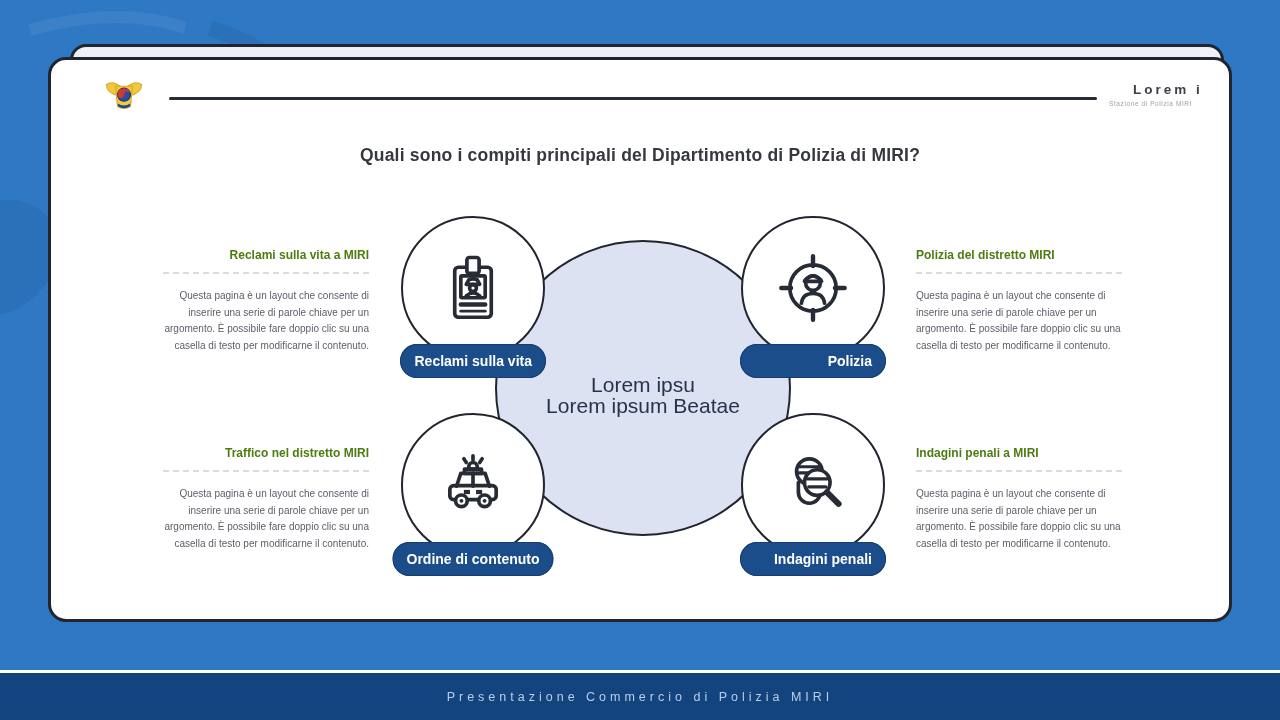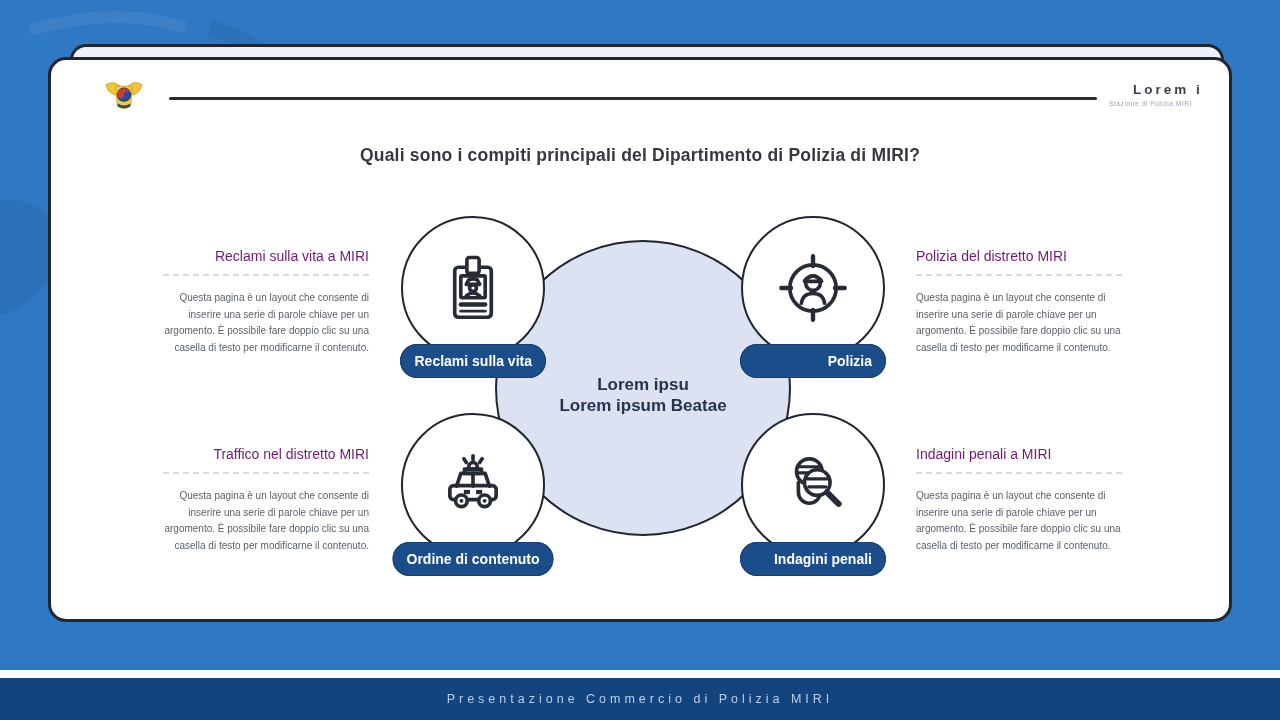--- a/index.html
+++ b/index.html
@@ -31,21 +31,21 @@
   .slide-title{
     position:absolute;left:0;top:85px;width:100%;text-align:center;
     font-size:17.5px;font-weight:bold;color:#35383f;letter-spacing:0.2px;
   }
   
   .center-circle{
     position:absolute;left:444px;top:180px;width:296px;height:296px;border-radius:50%;
     background:#dce2f1;border:2.5px solid #20252f;box-sizing:border-box;
     display:flex;flex-direction:column;align-items:center;justify-content:center;text-align:center;
   }
-  .center-heading{font-size:17px;font-weight:bold;color:#27334e;line-height:21px;margin-top:14px;}
+  .center-heading{font-size:21px;font-weight:normal;color:#27334e;line-height:21px;margin-top:14px;}
   .center-body{font-size:11.5px;color:#6a7080;line-height:18px;margin-top:16px;}
   .icon-circle{
     position:absolute;width:144px;height:144px;border-radius:50%;
     background:#ffffff;border:2.5px solid #20252f;box-sizing:border-box;
     display:flex;align-items:center;justify-content:center;
   }
   .icon-circle svg{width:78px;height:78px;display:block;}
   .pos-tl{left:350px;top:156px;} .pos-tr{left:690px;top:156px;}
   .pos-bl{left:350px;top:353px;} .pos-br{left:690px;top:353px;}
   .pill{
@@ -55,27 +55,27 @@
     padding:0 14px;transform:translateX(-50%);white-space:nowrap;
     box-shadow:0 0 0 1px #163e6f inset;
   }
   .pill-tl{left:422px;top:284px;} .pill-tr{left:762px;top:284px;}
   .pill-bl{left:422px;top:482px;} .pill-br{left:762px;top:482px;}
   
   .panel{position:absolute;width:206px;}
   .panel.right{text-align:right;} .panel.left{text-align:left;}
   .panel-tl{left:112px;top:188px;} .panel-bl{left:112px;top:386px;}
   .panel-tr{left:865px;top:188px;} .panel-br{left:865px;top:386px;}
-  .panel-heading{font-size:14px;font-weight:normal;color:#701a75;}
+  .panel-heading{font-size:12px;font-weight:bold;color:#4d7c0f;}
   .panel-divider{border-top:2px dashed #d8dade;margin:10px 0 0 0;}
   .panel-body{font-size:10px;line-height:16.5px;color:#5b6069;margin-top:14px;}
   
   .footer-bar{
     position:absolute;left:0;bottom:0;width:100%;height:50px;
-    background:#14447e;border-top:8px solid #ffffff;box-sizing:border-box;
+    background:#14447e;border-top:3px solid #ffffff;box-sizing:border-box;
     display:flex;align-items:center;justify-content:center;
   }
   .footer-text{font-size:12.5px;letter-spacing:4px;color:#b7cfeb;}
   
   .lineart{fill:none;stroke:#262b36;stroke-width:3;stroke-linecap:round;stroke-linejoin:round;}
 </style>
 </head>
 <body>
 
 <svg class="watermark" width="420" height="340" viewBox="0 0 420 340">

